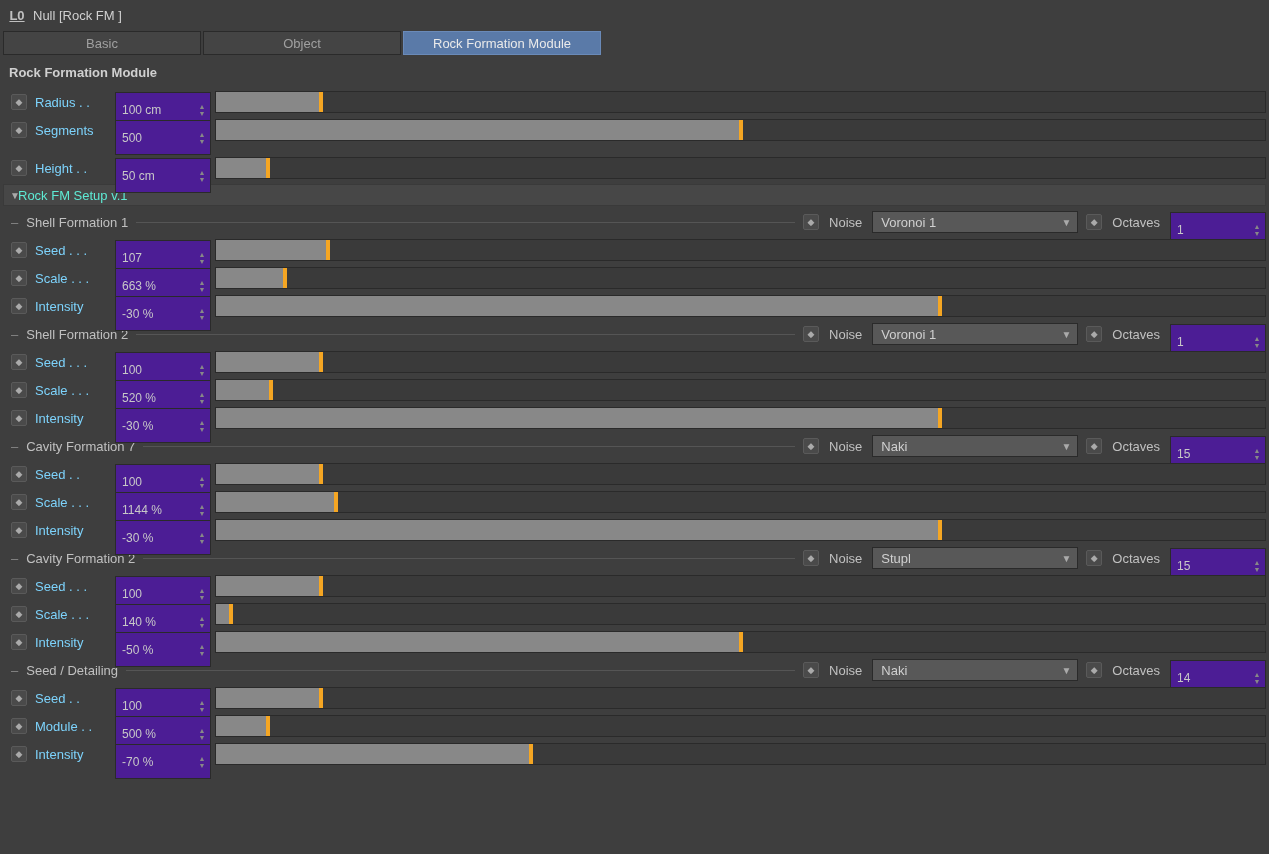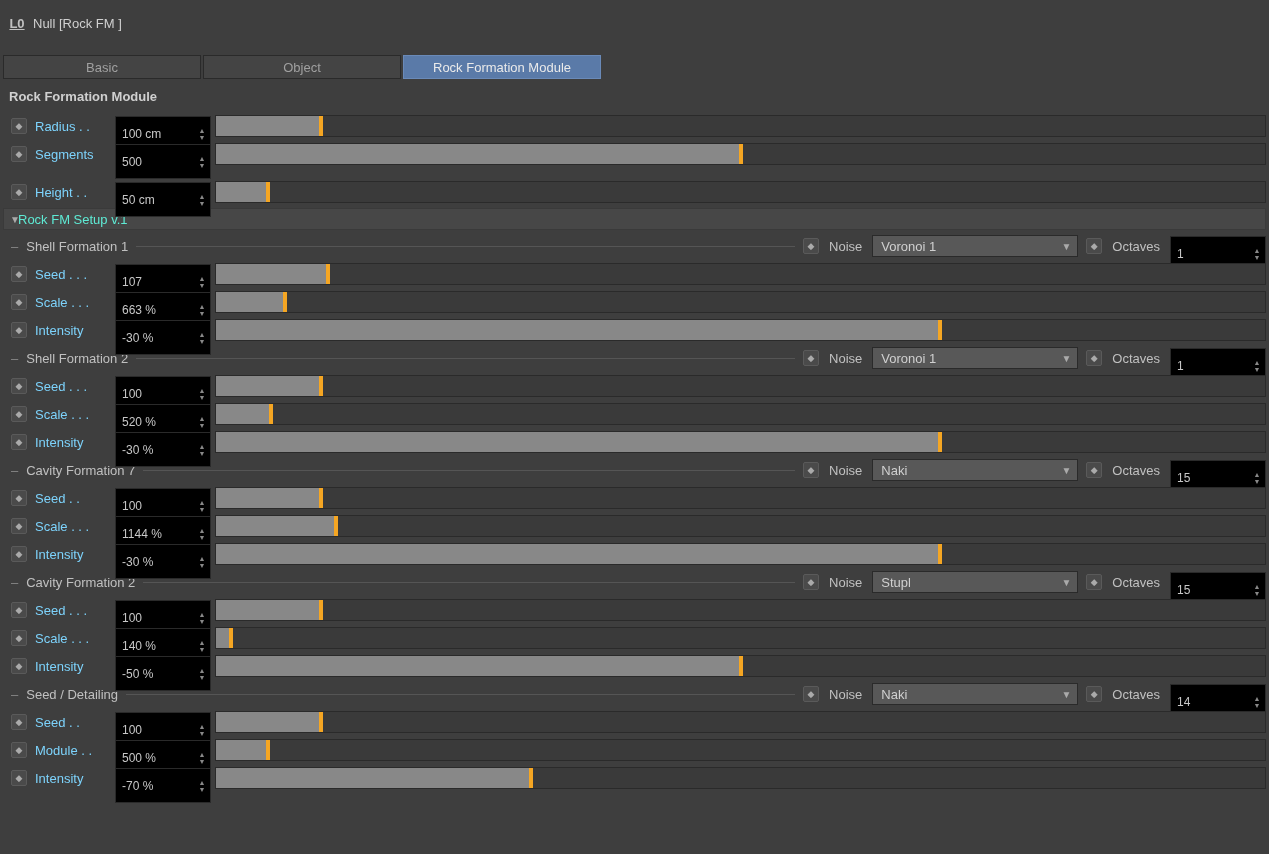--- a/index.html
+++ b/index.html
@@ -14,39 +14,38 @@
   }
   .panel {
     padding: 3px;
   }
   .header {
     display: flex;
     align-items: center;
     gap: 8px;
     padding: 4px 6px;
     color: #d0d0d0;
-    margin-top: 8px;
   }
   .header .icon {
     width: 16px; height: 16px;
     display: inline-flex;
     align-items: center;
     justify-content: center;
   }
   .lo-icon {
     font-weight: bold;
     color: #c0c0c0;
     text-decoration: underline;
     font-size: 13px;
   }
   .tabs {
     display: flex;
     align-items: stretch;
     gap: 2px;
-    margin-top: 20px;
+    margin-top: 4px;
     height: 24px;
   }
   .tab {
     flex: 0 0 auto;
     width: 198px;
     border: 1px solid #2a2a2a;
     background: #444;
     color: #a0a0a0;
     display: flex;
     align-items: center;
@@ -85,21 +84,21 @@
   .label {
     flex: 0 0 80px;
     color: #7dd3fc;
     padding-left: 4px;
     white-space: nowrap;
     overflow: hidden;
   }
   .num-field {
     flex: 0 0 96px;
     height: 35px;
-    background: #000000;
+    background: #4c1d95;
     border: 1px solid #2a2a2a;
     color: #c8c8c8;
     display: flex;
     align-items: center;
     padding: 0 18px 0 6px;
     position: relative;
     font-size: 12px;
     margin-top: 15px;
   }
   .spinner {

